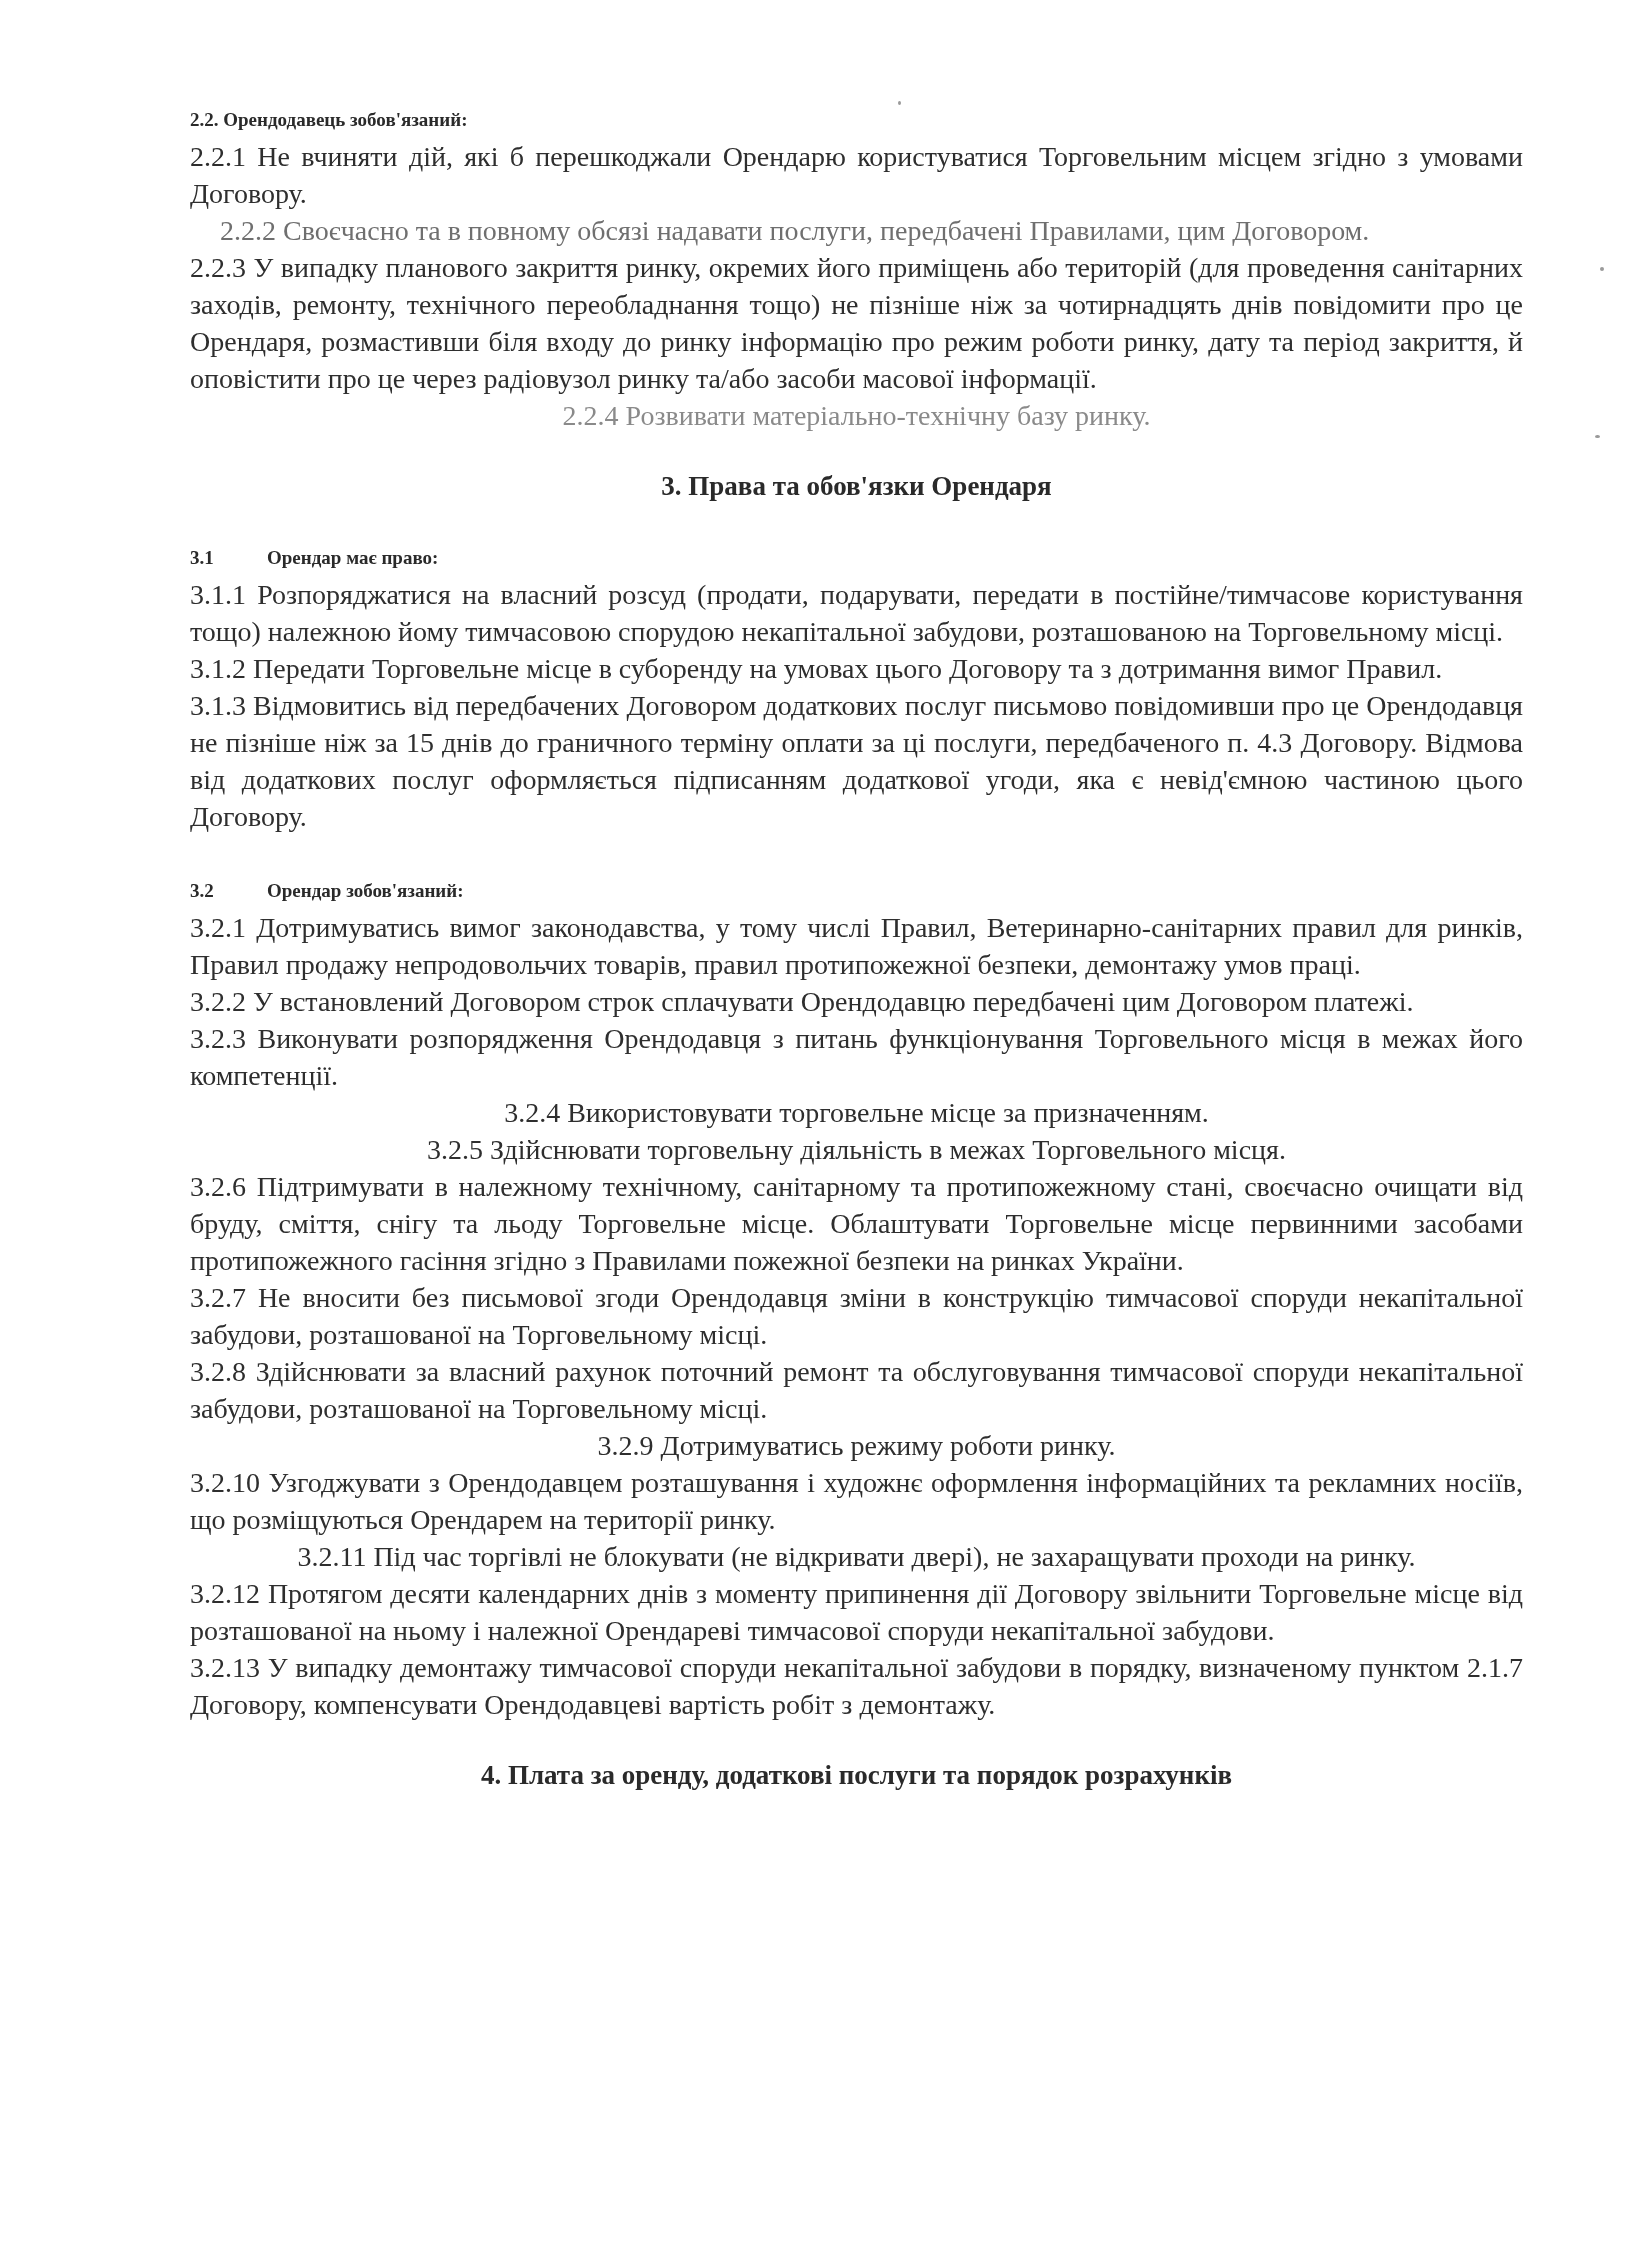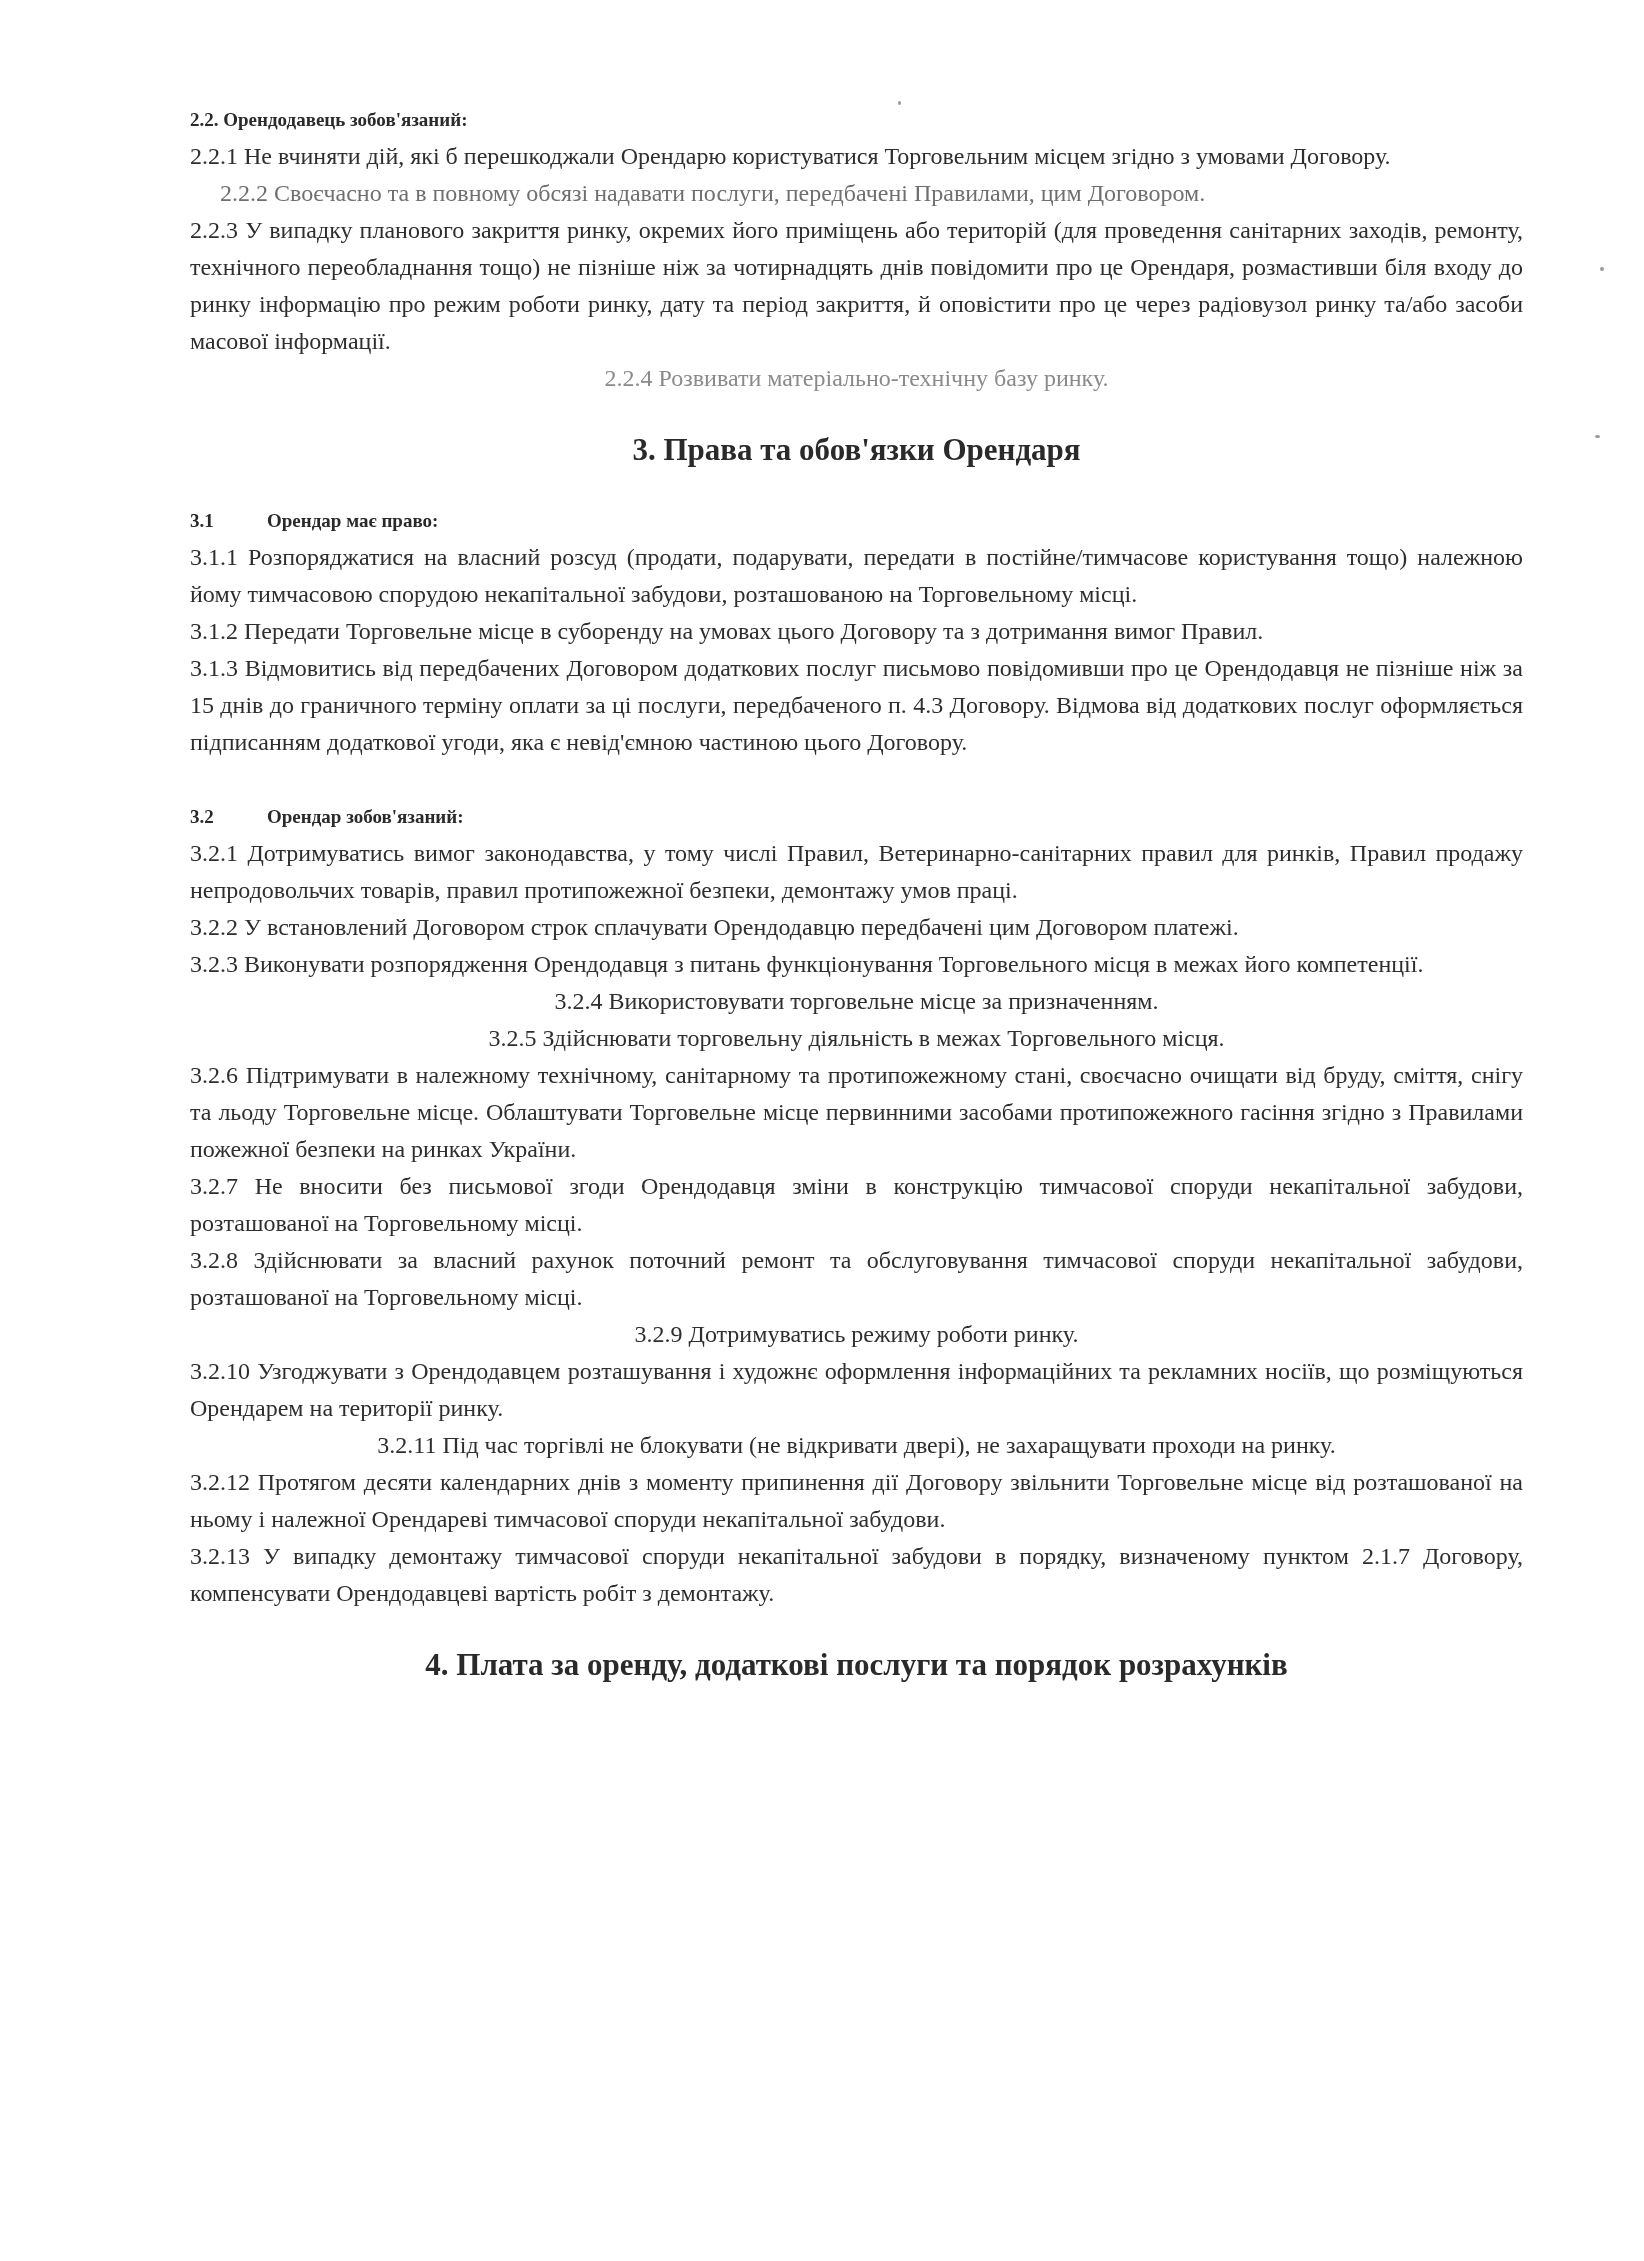--- a/index.html
+++ b/index.html
@@ -15,41 +15,41 @@
       font-family: "Liberation Serif", "DejaVu Serif", serif;
       color: #2e2e2e;
     }
     .page {
       position: absolute;
       left: 190px;
       top: 101px;
       width: 1333px;
     }
     .p {
-      font-size: 24px;
+      font-size: 28px;
       line-height: 37px;
       text-align: justify;
       margin: 0;
     }
     .p.left { text-align: center; }
     .faint { color: #6f6f6f; margin-left: 30px; }
     .fainter { color: #8a8a8a; }
     .subhead {
       font-size: 19px;
       line-height: 37px;
       font-weight: bold;
       margin: 0;
       color: #2a2a2a;
     }
     .subhead .num {
       display: inline-block;
       width: 77px;
     }
     .section-title {
-      font-size: 31px;
+      font-size: 27px;
       line-height: 37px;
       font-weight: bold;
       text-align: center;
       margin: 0;
       color: #2a2a2a;
     }
     .gap-title-top { height: 34px; }
     .gap-title-bottom { height: 34px; }
     .gap-block { height: 37px; }
     .speck {

